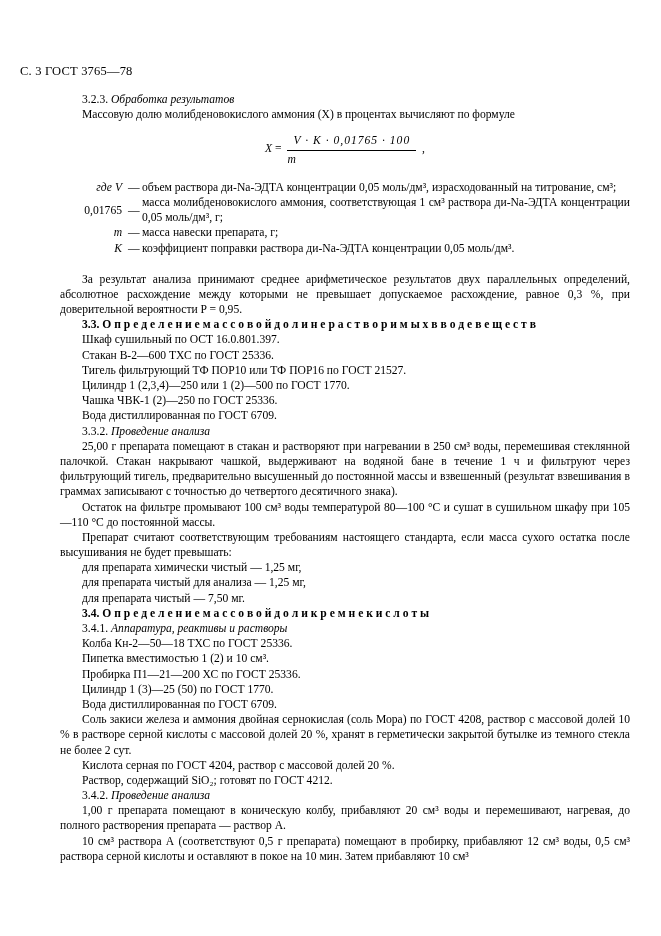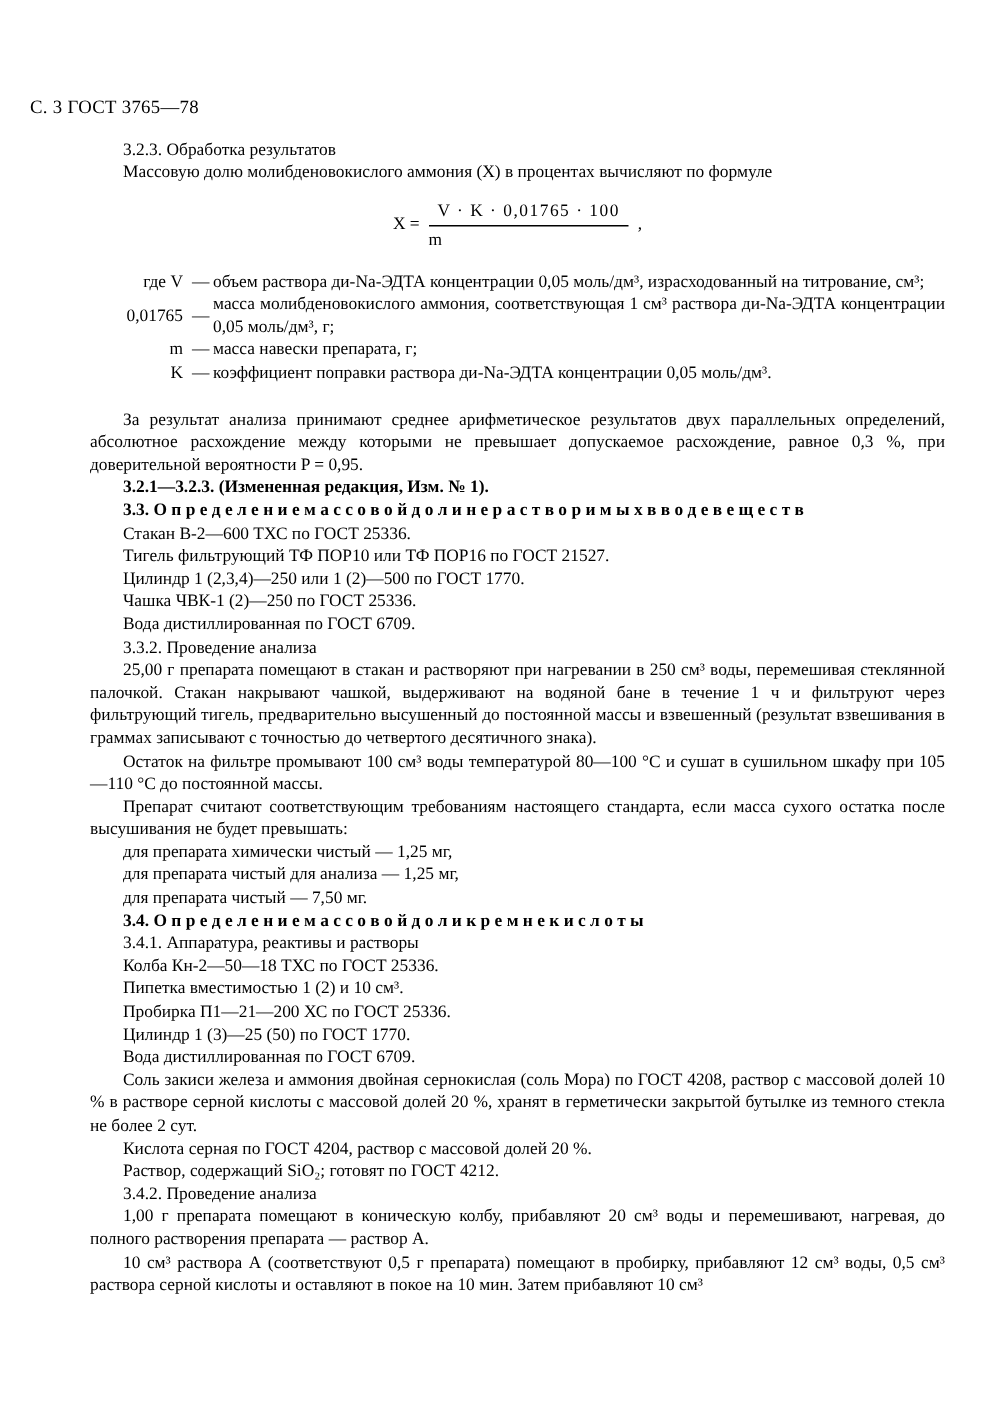--- a/index.html
+++ b/index.html
@@ -42,21 +42,21 @@
     line-height: 1.31;
     text-align: justify;
   }
   p {
     margin: 0;
     padding: 0;
   }
   .ind {
     text-indent: 22px;
   }
-  .it { }
+  .it { font-style: italic; }
   .b { font-weight: bold; }
   .formula-wrap {
     margin: 11px 0 13px 0;
     text-align: center;
     font-size: 11.6px;
   }
   .formula {
     display: inline-block;
     position: relative;
   }
@@ -150,28 +150,28 @@
       </div>
       <div class="defrow">
         <span class="term w1 it">K</span>
         <span class="dash">—</span>
         <span class="desc">коэффициент поправки раствора ди-Na-ЭДТА концентрации 0,05 моль/дм³.</span>
       </div>
     </div>
 
     <p class="ind blk">За результат анализа принимают среднее арифметическое результатов двух параллельных определений, абсолютное расхождение между которыми не превышает допускаемое  расхождение, равное 0,3 %, при доверительной вероятности P = 0,95.</p>
 
-    <p class="ind b">3.2.1—3.2.3. (Измененная редакция, Изм. № 1).</p>
 
     <p class="ind">
       <span class="b">3.3.</span>
       <span class="b">О п р е д е л е н и е   м а с с о в о й   д о л и   н е р а с т в о р и м ы х   в   в о д е   в е щ е с т в</span>
     </p>
 
 
+    <p class="ind">Шкаф сушильный по ОСТ 16.0.801.397.</p>
     <p class="ind">Стакан В-2—600 ТХС по ГОСТ 25336.</p>
     <p class="ind">Тигель фильтрующий ТФ ПОР10 или ТФ ПОР16 по ГОСТ 21527.</p>
     <p class="ind">Цилиндр 1 (2,3,4)—250 или 1 (2)—500 по ГОСТ 1770.</p>
     <p class="ind">Чашка ЧВК-1 (2)—250 по ГОСТ 25336.</p>
     <p class="ind">Вода дистиллированная по ГОСТ 6709.</p>
 
     <p class="ind">
       <span>3.3.2.</span>
       <span class="it">Проведение анализа</span>
     </p>

